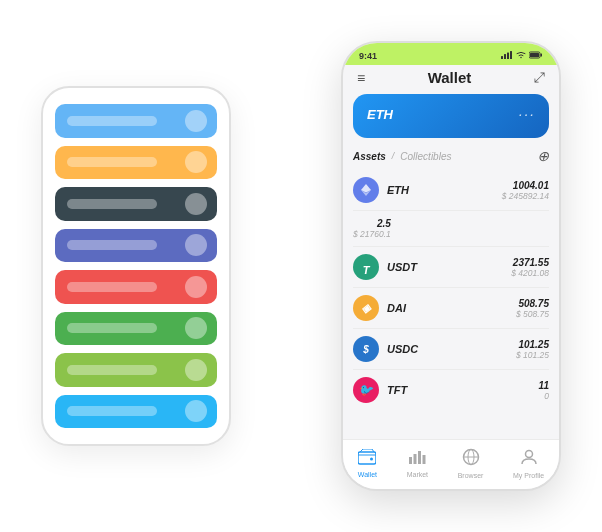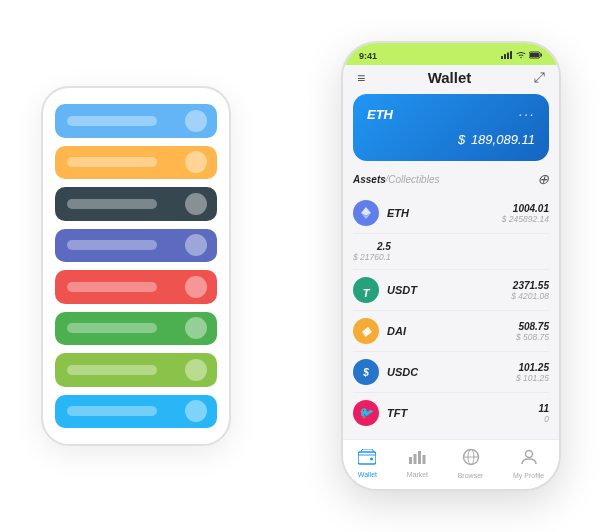--- a/index.html
+++ b/index.html
@@ -188,20 +188,21 @@
     
     .assets-header {
       display: flex;
       justify-content: space-between;
       align-items: center;
       margin-bottom: 6px;
     }
 
     .assets-tabs {
       display: flex;
+      gap: 6px;
       align-items: center;
     }
 
     .assets-tab-active {
       font-size: 10px;
       font-weight: 600;
       color: #222;
     }
 
     .assets-tab-divider {
@@ -405,23 +406,20 @@
       <span class="header-scan-icon">⤢</span>
     </div>
 
     <div class="phone-content">
 
       <div class="eth-card">
         <div class="eth-card-top">
           <span class="eth-card-title">ETH</span>
           <span class="eth-card-more">···</span>
         </div>
-        <div class="eth-card-balance">
-          <span>$</span> <span>189,089.11</span>
-        </div>
       </div>
 
       <div class="assets-header">
         <div class="assets-tabs">
           <span class="assets-tab-active">Assets</span>
           <span class="assets-tab-divider">/</span>
           <span class="assets-tab-inactive">Collectibles</span>
         </div>
         <span class="assets-add">⊕</span>
       </div>

